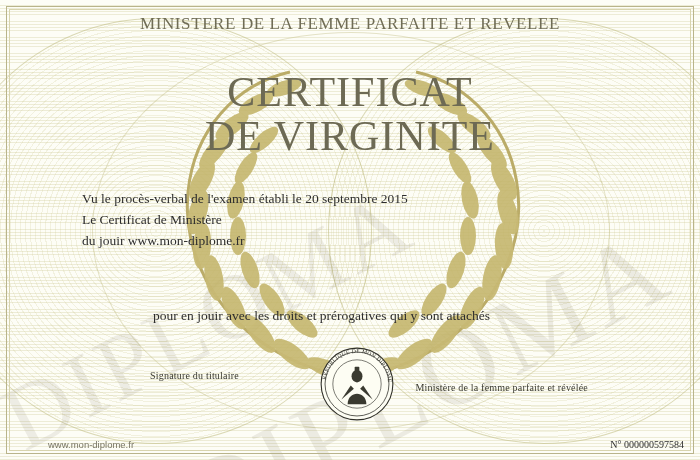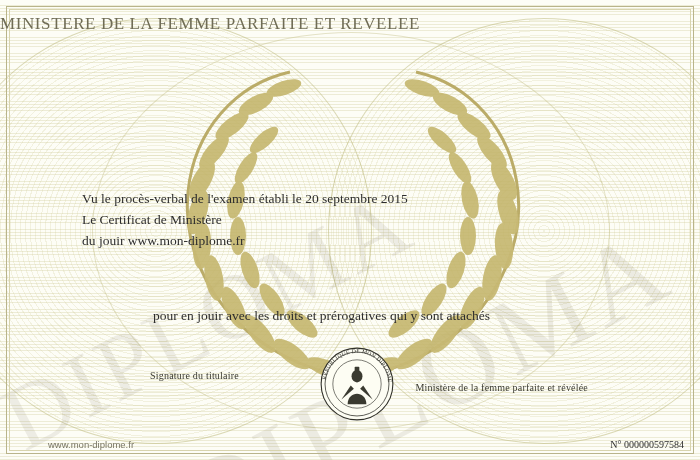--- a/index.html
+++ b/index.html
@@ -117,21 +117,21 @@
     height: 330px;
     opacity: 0.92;
   }
 
   
   .ministry-title {
     position: absolute;
     top: 14px;
     left: 0;
     width: 700px;
-    text-align: left;
+    text-align: center;
     font-size: 17px;
     letter-spacing: 0.6px;
     color: #6f6c55;
     font-family: "Liberation Serif", serif;
   }
   .cert-title {
     position: absolute;
     top: 70px;
     left: 0;
     width: 700px;
@@ -273,20 +273,24 @@
       <ellipse cx="302" cy="108" rx="18" ry="7" transform="rotate(58 302 108)"></ellipse>
       <ellipse cx="284" cy="80" rx="18" ry="7" transform="rotate(42 284 80)"></ellipse>
     </g>
   </svg>
 
   <div class="frame-outer"></div>
   <div class="frame-inner"></div>
 
   <div class="ministry-title">MINISTERE DE LA FEMME PARFAITE ET REVELEE</div>
 
+  <div class="cert-title">
+    <span>CERTIFICAT</span>
+    <span class="line2">DE VIRGINITE</span>
+  </div>
 
   <div class="body-block">
     <span class="line">Vu le procès-verbal de l'examen établi le 20 septembre 2015</span>
     <span class="line">Le Certificat de Ministère</span>
     <span class="line">du jouir www.mon-diplome.fr</span>
   </div>
 
   <div class="enjoy-line">pour en jouir avec les droits et prérogatives qui y sont attachés</div>
 
   <div class="sig-left">Signature du titulaire</div>

